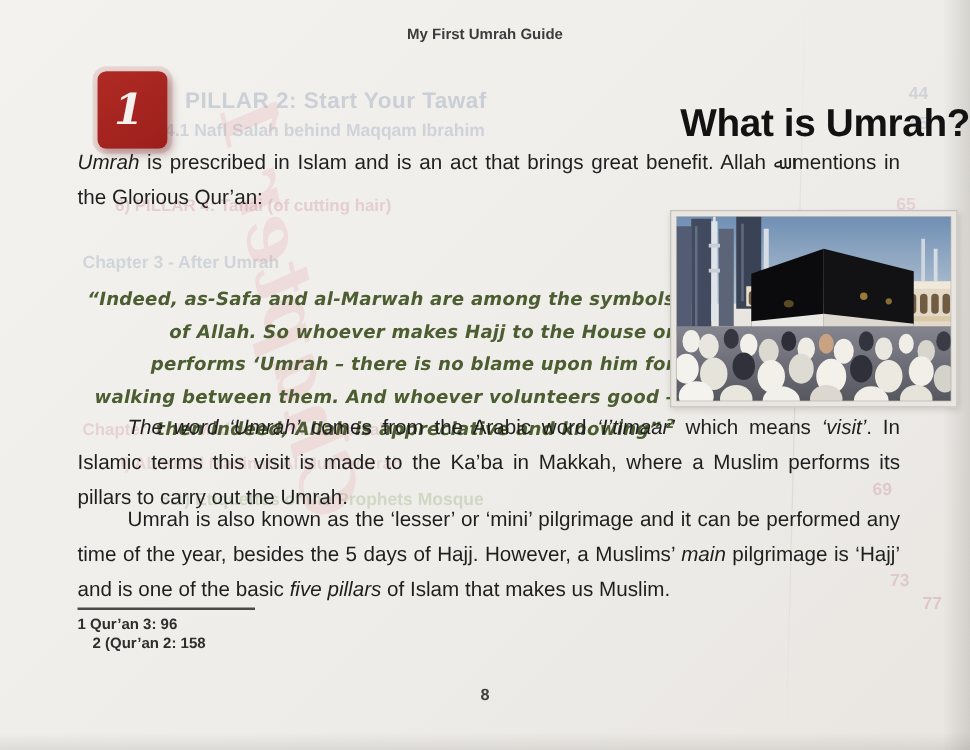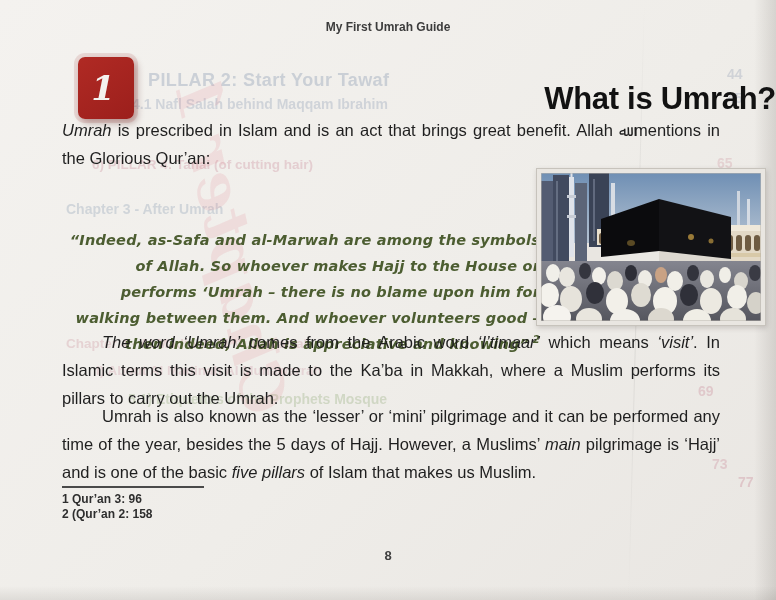--- a/index.html
+++ b/index.html
@@ -61,21 +61,21 @@
   .q2{left:60px;top:227px;width:480px;text-align:right;}
   sup{font-size:10px;line-height:0;vertical-align:super;}
   .photo{position:absolute;left:536px;top:168px;width:220px;height:148px;margin:0;
     padding:4px;background:#e9e6e1;border:1px solid #c7c3bc;
     box-shadow:1px 2px 5px rgba(80,75,70,.22);}
   .photo svg{display:block;}
   .fn-rule{position:absolute;left:62px;top:486px;width:142px;height:2px;background:#4a4a4a;}
   .footnote{position:absolute;left:62px;font-size:12px;
     font-weight:700;color:#2e2e2e;}
   .f1{top:492px;}
-  .f2{top:507px;}
+  .f2{top:507px;margin-left:12px;}
   .page-number{position:absolute;left:0;right:0;top:548px;text-align:center;
     font-size:13px;font-weight:700;color:#3f3f3f;}
 </style>
 </head>
 <body>
 
 <div class="page">
 
   <div class="ghost g0">PILLAR 2: Start Your Tawaf</div>
   <div class="ghost g1">4.1   Nafl Salah behind Maqqam Ibrahim</div>

